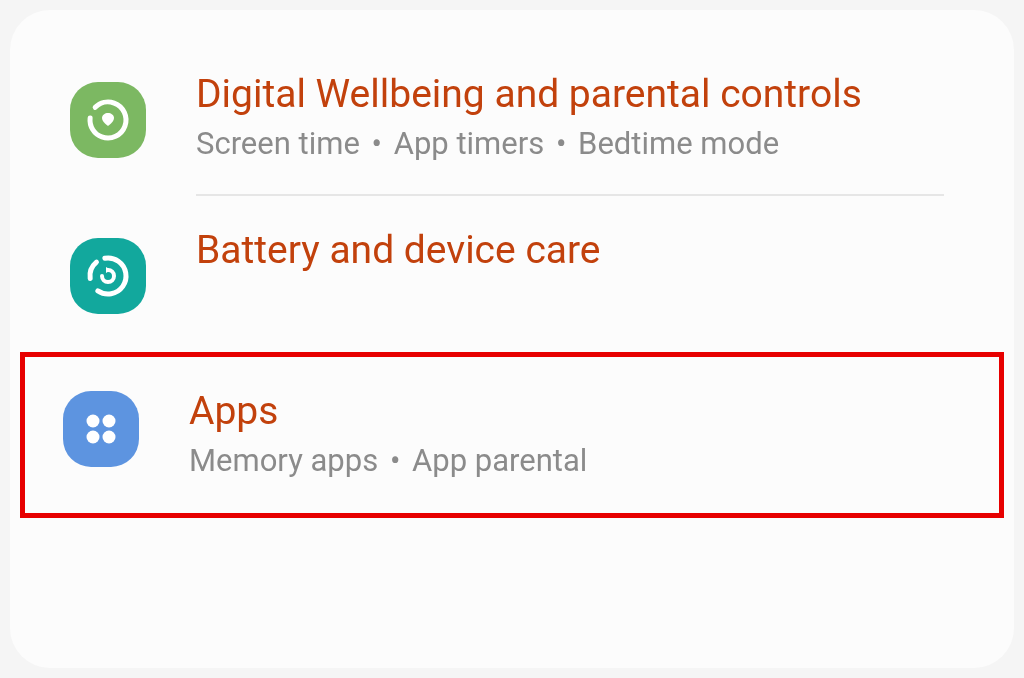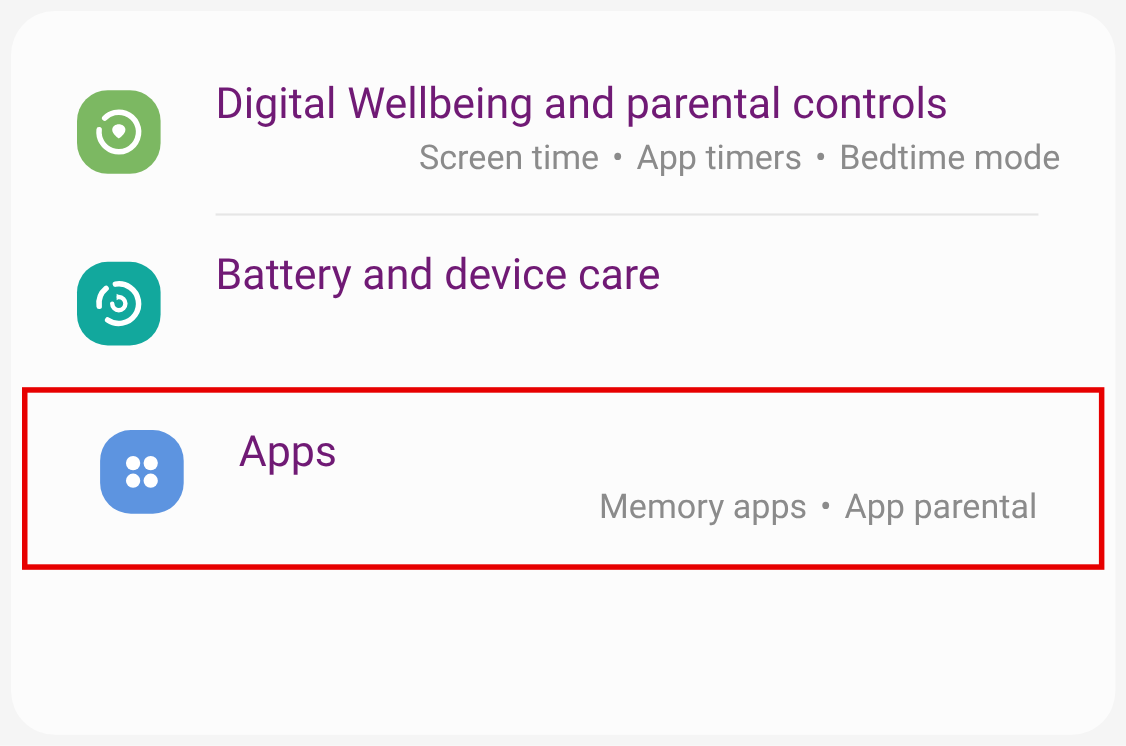--- a/index.html
+++ b/index.html
@@ -45,41 +45,40 @@
       background: #12a89d;
     }
     .icon-blue {
       background: #5d94e0;
     }
     .item-content {
       flex: 1;
     }
     .item-title {
       font-size: 39px;
-      color: #701a75;
+      color: #c2410c;
       font-weight: 400;
       line-height: 1.25;
       margin-bottom: 6px;
     }
     .item-subtitle {
       font-size: 31px;
       color: #8b8b8b;
       font-weight: 400;
-      text-align: right;
     }
     .divider {
       border: none;
       border-top: 2px solid #e6e6e6;
       margin-left: 136px;
       margin-right: 20px;
     }
     .highlight-box {
       border: 5px solid #e70000;
       margin: 6px -40px 0 -40px;
-      padding: 0 56px;
+      padding: 0 28px;
     }
     .highlight-box .settings-item {
       padding: 30px 0 34px 0;
     }
     .highlight-box .icon-wrapper {
       margin-top: 4px;
     }
     .dot-sep {
       margin: 0 4px;
     }

